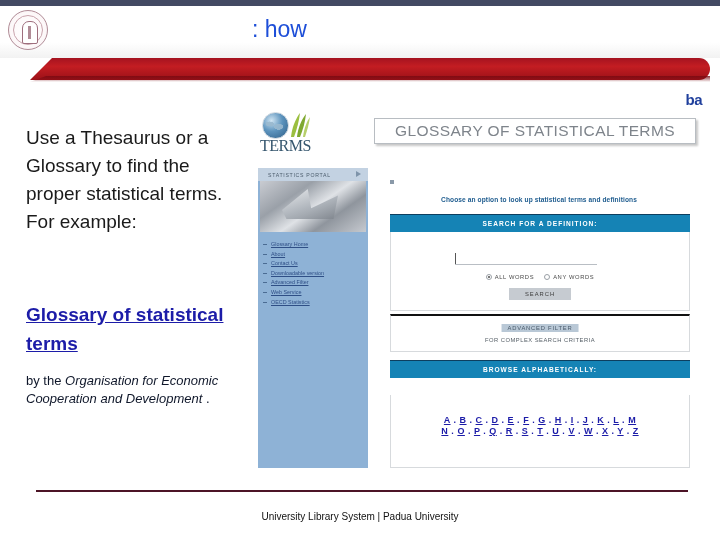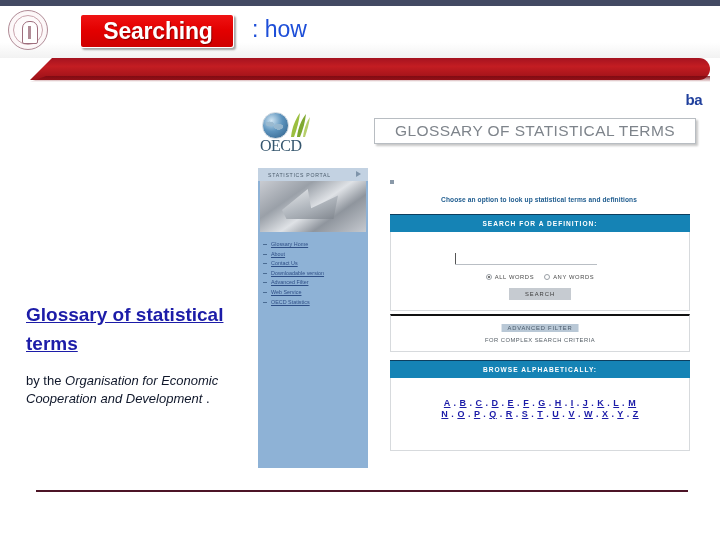--- a/index.html
+++ b/index.html
@@ -252,21 +252,21 @@
     font-size:5.8px; color:#4a5b6b; letter-spacing:.8px;
   }
   .filter-sub {
     position:absolute; left:0; top:21px; width:100%; text-align:center;
     font-size:5.8px; color:#555e66; letter-spacing:.5px;
   }
 
   .browse-panel { left:134px; top:250px; width:300px; height:90px; border:none; }
   .browse-body {
     position:relative; height:73px; background:#ffffff;
-    border:1px solid #d7dadd; border-top:none; box-sizing:border-box;
+    border:1px solid #d7dadd; border-top:none; box-sizing:border-box;margin-top:17px;
   }
   .alpha-row {
     position:absolute; left:0; width:100%; text-align:center;
     font-size:9px; font-weight:bold; color:#1c1ca8; letter-spacing:.5px;
   }
   .alpha-row.r1 { top:20px; }
   .alpha-row.r2 { top:31px; }
   .alpha-row .ltr { text-decoration:underline; }
   .alpha-row .sep { color:#1c1ca8; text-decoration:none; }
 
@@ -290,50 +290,48 @@
 <div id="slide">
 
   <div class="topbar"></div>
   <div class="header-band"></div>
 
   <div class="seal">
     <div class="inner-ring"></div>
     <div class="crest"></div>
   </div>
 
-  <div class="title-chip">
-    <span class="title-chip-text">Searching</span>
-  </div>
   <div class="title-rest">: how</div>
 
   <div class="red-band-wrap">
     <div class="red-band"></div>
     <div class="red-band-shade"></div>
   </div>
   <div class="sba-logo">
     <span class="s">s</span><span class="b">b</span><span class="a">a</span>
   </div>
 
+  <div class="body-text">Use a Thesaurus or a Glossary to find the proper statistical terms. For example:</div>
 
   <div class="link-block">Glossary of statistical terms</div>
 
   <div class="credit">
     <span>by the </span><span class="it">Organisation for Economic Cooperation and Development</span><span> .</span>
   </div>
 
   <div class="shot">
 
     <div class="oecd-logo">
       <div class="oecd-globe"></div>
       <svg class="oecd-leaves" viewBox="0 0 22 24">
         <path d="M3 24 C4 14 8 5 12 0 C11 8 9 16 6 24 Z" fill="#9bbf3f"></path>
         <path d="M9 24 C10 14 14 6 18 1 C17 9 15 17 12 24 Z" fill="#7ea82f"></path>
         <path d="M15 24 C16 15 19 8 22 4 C21 11 19 18 17 24 Z" fill="#b6cf6a"></path>
       </svg>
-      <div class="oecd-word">OECD</div>
+      <div class="oecd-word">TERMS</div>
     </div>
 
     <div class="shot-title">
       <span class="shot-title-text">GLOSSARY OF STATISTICAL TERMS</span>
     </div>
 
     <div class="stray-dot"></div>
 
     <div class="sidebar">
       <div class="portal-bar">
@@ -392,14 +390,15 @@
       </div>
       <div class="browse-body">
         <div class="alpha-row r1" id="alpha-row-1"><span class="ltr">A</span><span class="sep"> . </span><span class="ltr">B</span><span class="sep"> . </span><span class="ltr">C</span><span class="sep"> . </span><span class="ltr">D</span><span class="sep"> . </span><span class="ltr">E</span><span class="sep"> . </span><span class="ltr">F</span><span class="sep"> . </span><span class="ltr">G</span><span class="sep"> . </span><span class="ltr">H</span><span class="sep"> . </span><span class="ltr">I</span><span class="sep"> . </span><span class="ltr">J</span><span class="sep"> . </span><span class="ltr">K</span><span class="sep"> . </span><span class="ltr">L</span><span class="sep"> . </span><span class="ltr">M</span></div>
         <div class="alpha-row r2" id="alpha-row-2"><span class="ltr">N</span><span class="sep"> . </span><span class="ltr">O</span><span class="sep"> . </span><span class="ltr">P</span><span class="sep"> . </span><span class="ltr">Q</span><span class="sep"> . </span><span class="ltr">R</span><span class="sep"> . </span><span class="ltr">S</span><span class="sep"> . </span><span class="ltr">T</span><span class="sep"> . </span><span class="ltr">U</span><span class="sep"> . </span><span class="ltr">V</span><span class="sep"> . </span><span class="ltr">W</span><span class="sep"> . </span><span class="ltr">X</span><span class="sep"> . </span><span class="ltr">Y</span><span class="sep"> . </span><span class="ltr">Z</span></div>
       </div>
     </div>
 
   </div>
 
   <div class="rule"></div>
+  <div class="footer">University Library System | Padua University</div>
 
 </div>
 
 </body></html>

